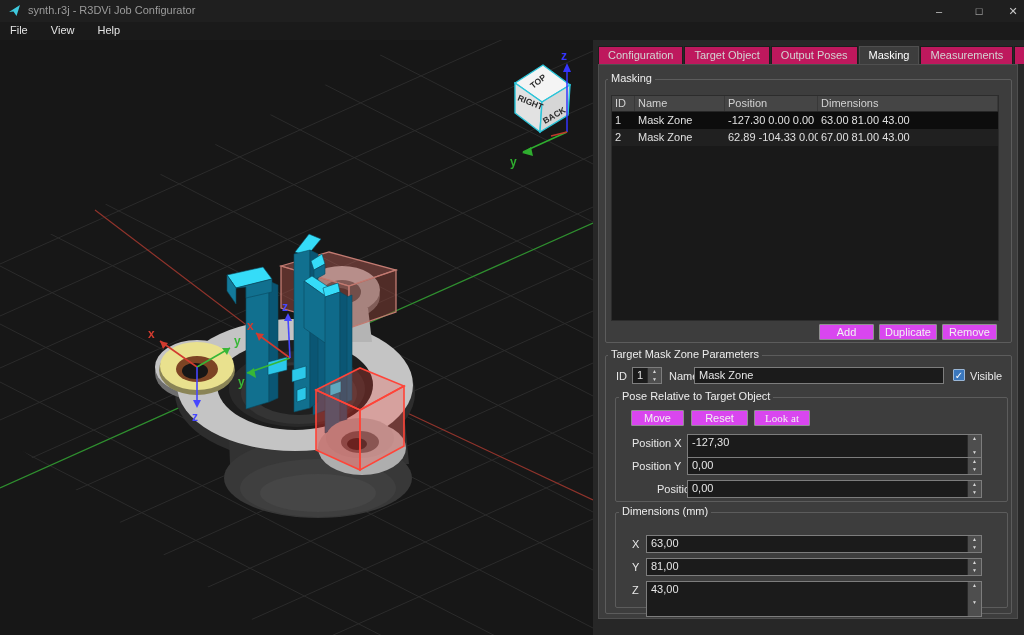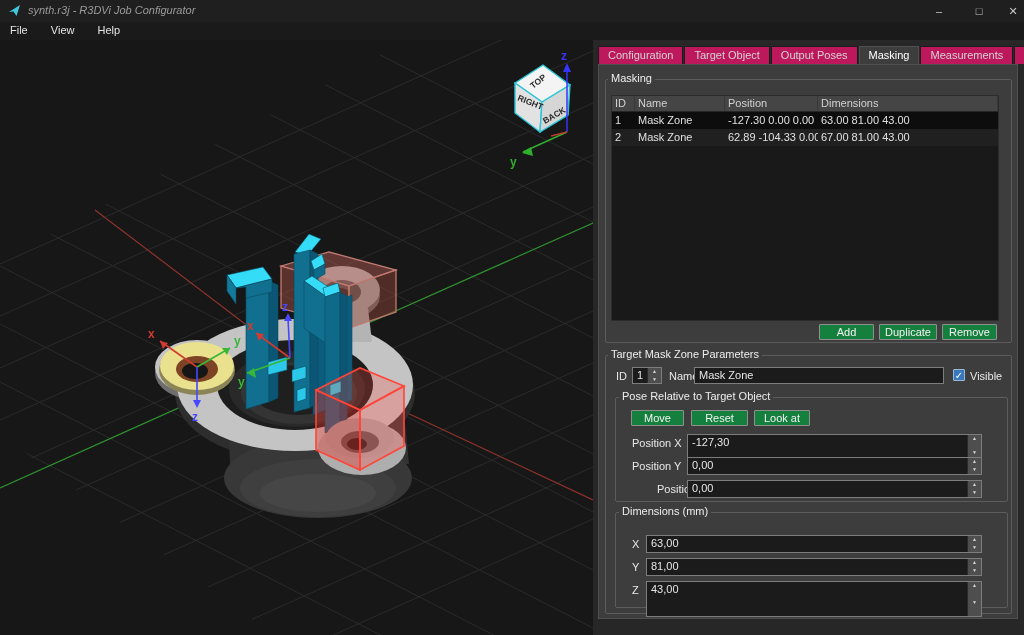--- a/index.html
+++ b/index.html
@@ -3,21 +3,21 @@
 <meta charset="utf-8">
 <style>
   * { margin:0; padding:0; box-sizing:border-box; }
   html,body { width:1024px; height:635px; background:#1e1e1e; overflow:hidden;
               font-family:"Liberation Sans","DejaVu Sans",sans-serif; font-size:11px; color:#e0e0e0; }
   .abs { position:absolute; }
 
   
   #titlebar { left:0; top:0; width:1024px; height:22px; background:#1f1f1f; }
   #app-icon { left:9px; top:5px; width:12px; height:12px; }
-  #win-title { left:28px; top:4px; color:#9b9b9b;font-style:italic; }
+  #win-title { left:28px; top:4px; color:#9b9b9b; }
   .winbtn { top:0; width:34px; height:22px; color:#c8c8c8; text-align:center; line-height:22px; font-size:11px; }
   #btn-min   { left:922px; }
   #btn-max   { left:962px; }
   #btn-close { left:1002px; width:22px; }
   #btn-min::before   { content:"–"; }
   #btn-max::before   { content:"□"; }
   #btn-close::before { content:"✕"; }
 
   #menubar { left:0; top:22px; width:1024px; height:18px; background:#1a1a1a; }
   .menu-item { display:inline-block; padding:2px 10px; color:#e4e4e4; }
@@ -39,21 +39,21 @@
   
   #mask-table { left:12px; top:30px; width:388px; height:226px; background:#191919; border:1px solid #2c2c2c; }
   #mask-table .hdr { display:flex; height:16px; background:#454545; border-bottom:1px solid #262626; color:#d2d2d2; }
   #mask-table .hdr div { padding:1px 0 0 3px; border-right:1px solid #383838; }
   .trow { display:flex; height:17px; color:#e0e0e0; }
   .trow div { padding:2px 0 0 3px; overflow:hidden; white-space:nowrap; }
   .trow.sel { background:#0d0d0d; }
   .trow.alt { background:#202020; }
   .c0 { width:23px; } .c1 { width:90px; } .c2 { width:93px; } .c3 { flex:1; }
 
-  .btn { background:#15803d; border:1px solid #8f8f8f; border-radius:1px;
+  .btn { background:#d946ef; border:1px solid #8f8f8f; border-radius:1px;
          color:#f2f2f2; text-align:center; line-height:14px; height:16px; }
 
   .field { background:#1b1b1b; border:1px solid #7d7d7d; color:#e6e6e6;
            line-height:15px; padding:0 16px 0 4px; white-space:nowrap; overflow:hidden; }
   .spincol { position:absolute; right:0; top:0; bottom:0; width:14px; background:#4e4e4e;
              border-left:1px solid #2a2a2a; display:flex; flex-direction:column; }
   .spincol span { flex:1; text-align:center; color:#d6d6d6; font-size:5px; line-height:7px; }
   .spincol .up::before { content:"▲"; }
   .spincol .dn::before { content:"▼"; }
 
@@ -301,21 +301,21 @@
     <span class="abs rowlab" style="left:70px; top:305px;">Name</span>
     <div class="abs field" style="left:95px; top:302px; width:250px; height:17px; padding-right:4px;">Mask Zone</div>
     <div class="abs checkbox" style="left:354px; top:304px;"></div>
     <span class="abs rowlab" style="left:371px; top:305px;">Visible</span>
 
     <div class="abs groupbox" style="left:16px; top:332px; width:393px; height:105px;"></div>
     <span class="abs grouplab" style="left:20px; top:325px;">Pose Relative to Target Object</span>
 
     <div class="abs btn" style="left:32px;  top:345px; width:53px;">Move</div>
     <div class="abs btn" style="left:92px;  top:345px; width:57px;">Reset</div>
-    <div class="abs btn" style="left:155px; top:345px; width:56px;">Look at</div>
+    <div class="abs btn" style="left:155px; top:345px; width:56px;font-family:Liberation Serif, serif;">Look at</div>
 
     <span class="abs rowlab" style="left:33px; top:372px;">Position X</span>
     <div class="abs field" style="left:88px; top:369px; width:295px; height:30px;">
       <span>-127,30</span>
       <span class="spincol">
           <span class="up"></span>
           <span class="dn"></span>
         </span>
     </div>
     <span class="abs rowlab" style="left:33px; top:395px;">Position Y</span>

